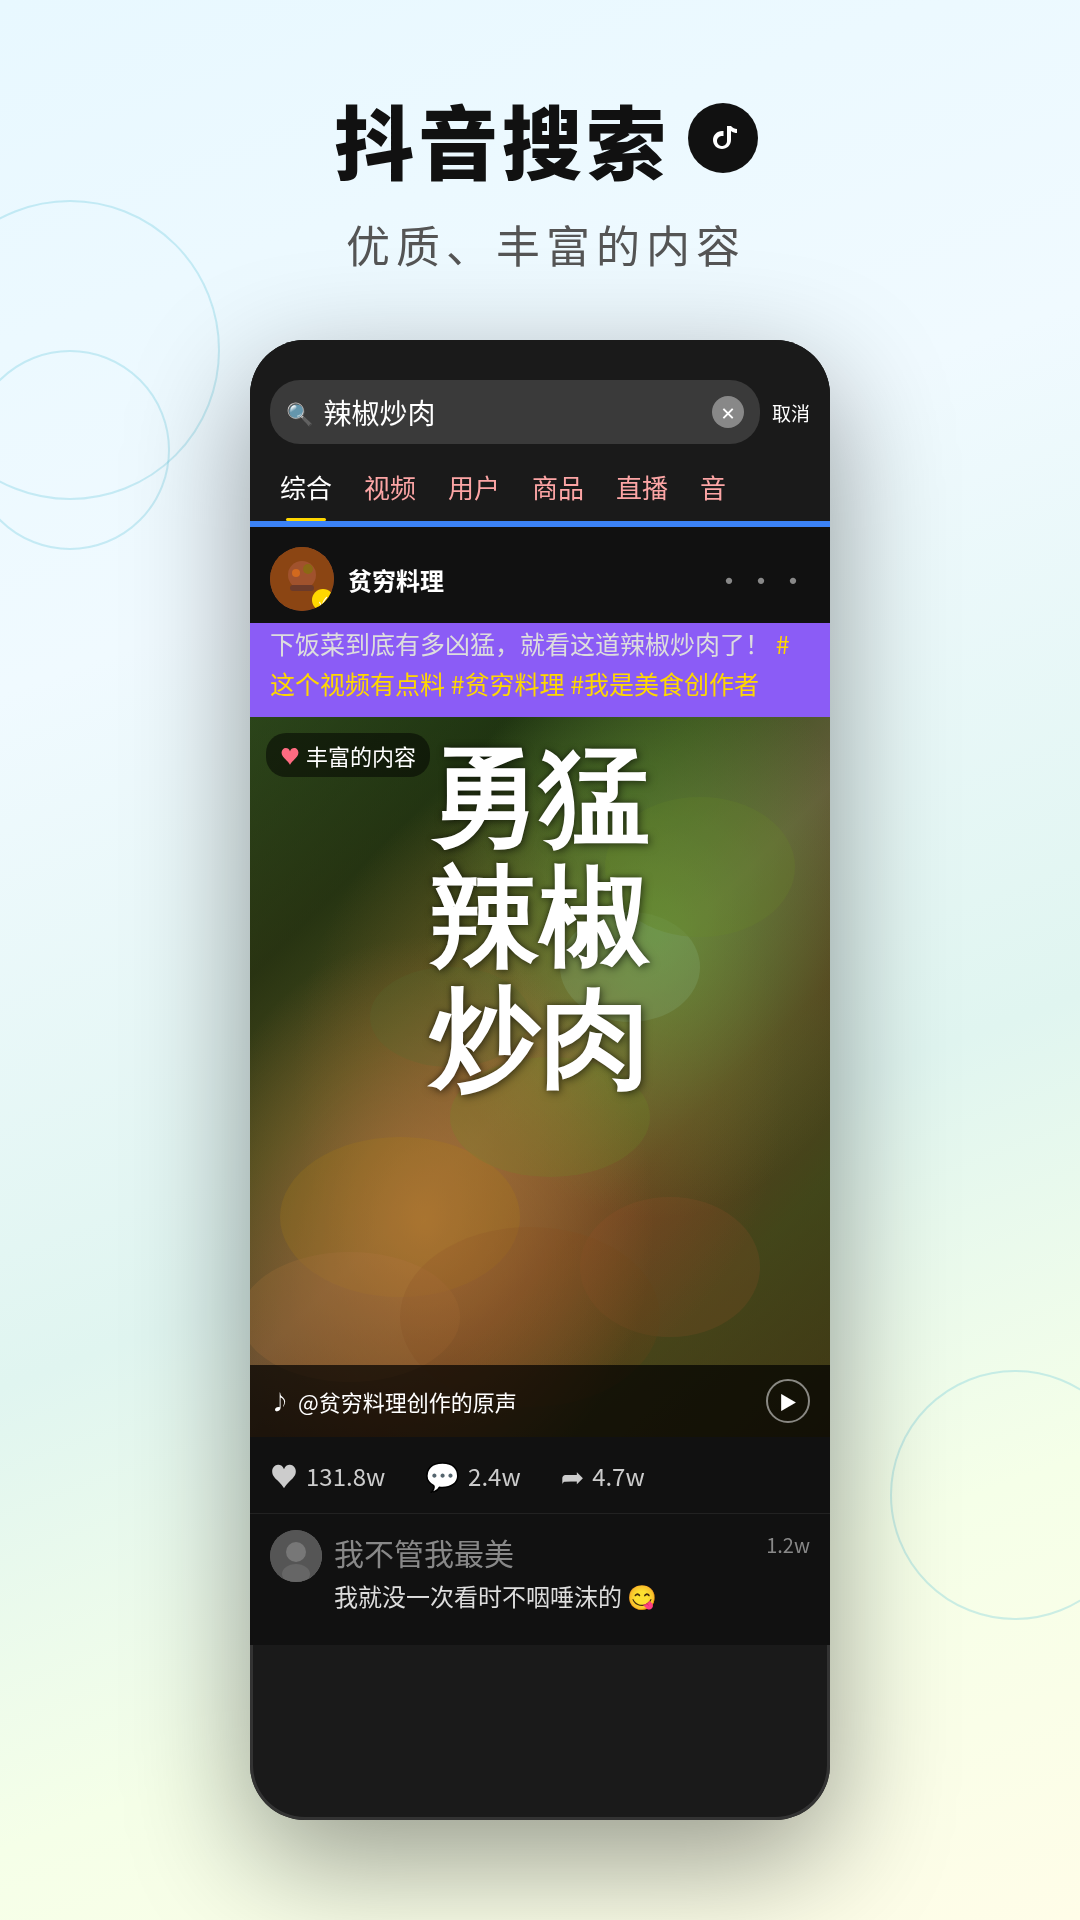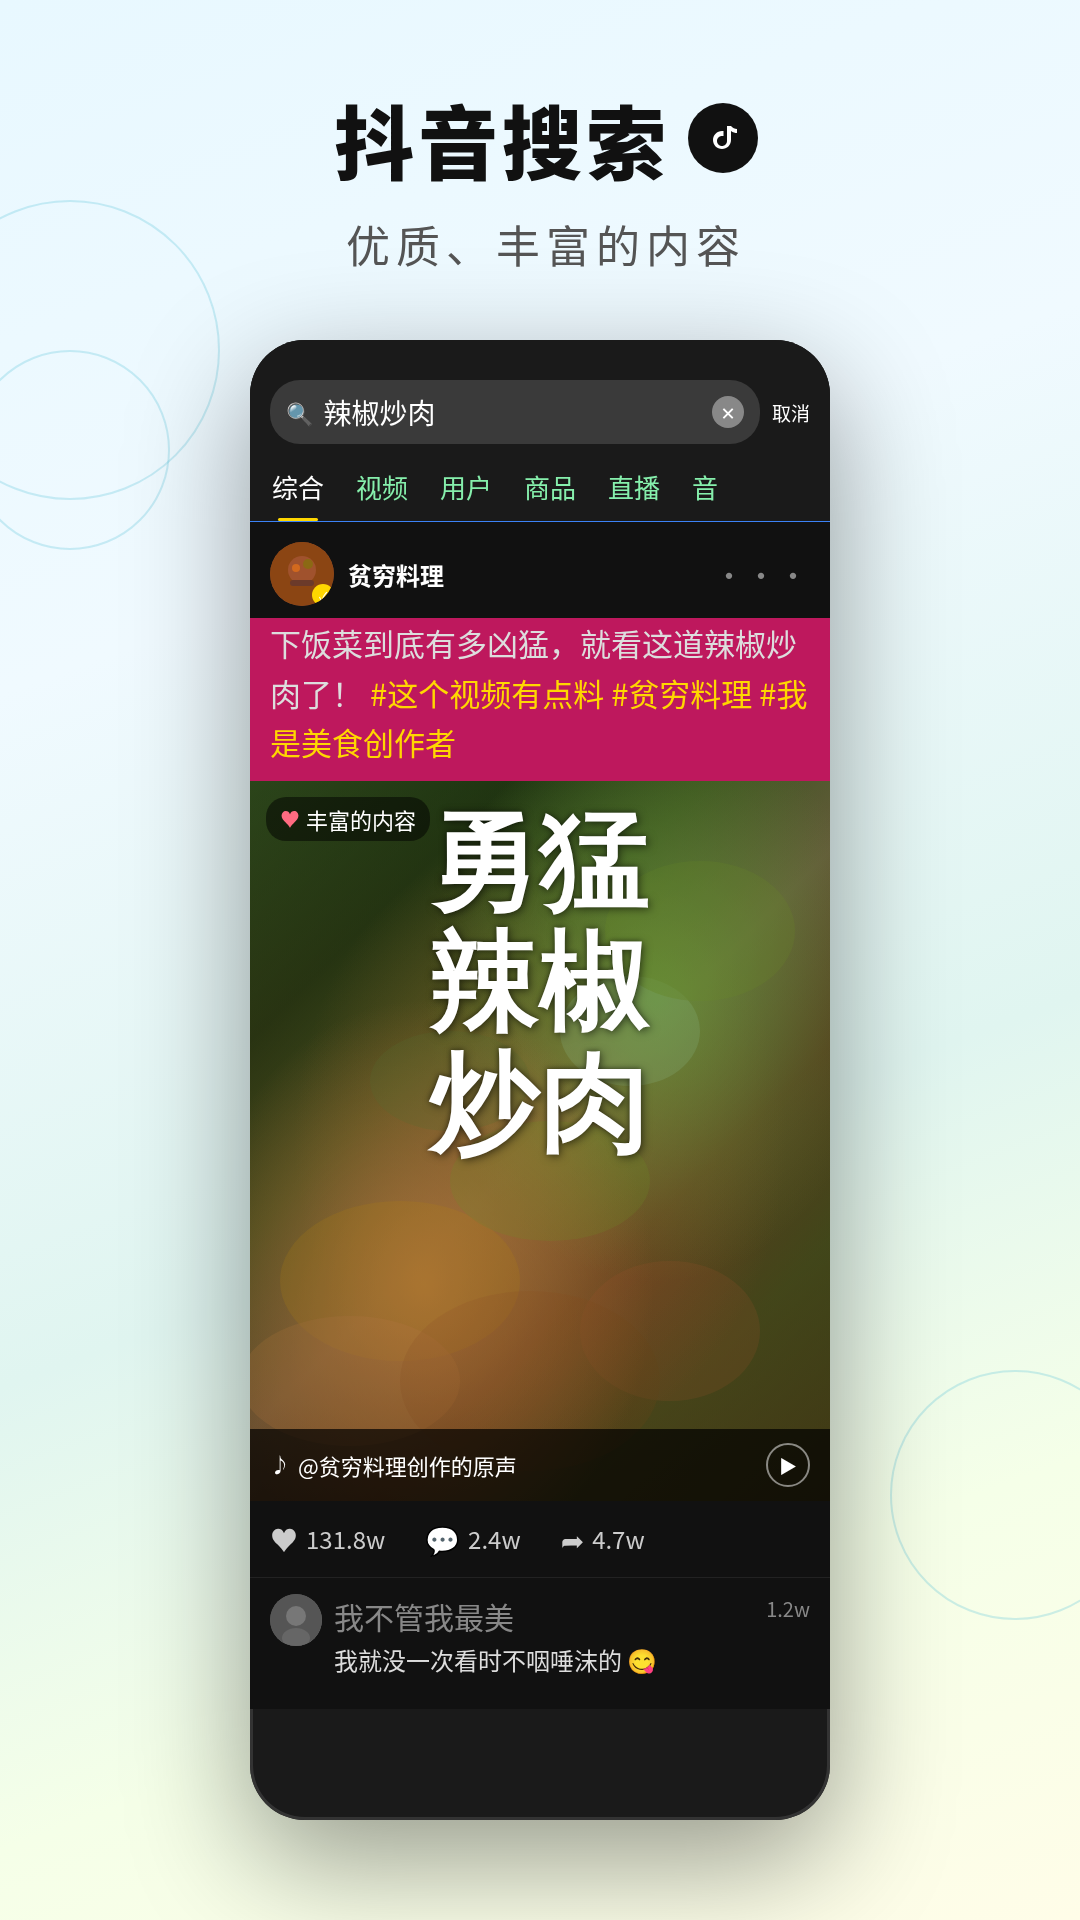--- a/index.html
+++ b/index.html
@@ -140,26 +140,26 @@
       color: #ffffff;
       font-size: 19px;
       white-space: nowrap;
       text-align: center;
     }
 
     
     .tabs-row {
       background: #1a1a1a;
       display: flex;
-      padding: 16px 20px 0 6px;
-      border-bottom: 1px solid #3b82f6;
+      padding: 16px 20px 0 14px;
+      border-bottom: 6px solid #3b82f6;
     }
 
     .tab-item {
-      color: #86efac;
+      color: #fca5a5;
       font-size: 26px;
       padding: 8px 16px 16px 16px;
       position: relative;
     }
 
     .tab-item.active {
       color: #fff;
     }
 
     .tab-item.active::after {
@@ -237,22 +237,22 @@
 
     .more-btn {
       color: #888;
       font-size: 30px;
       letter-spacing: 2px;
     }
 
     
     .post-desc {
       padding: 0 20px 14px 20px;
-      background: #be185d;
-      font-size: 31px;
+      background: #8b5cf6;
+      font-size: 25px;
       line-height: 1.6;
       color: #ddd;
     }
 
     .post-desc .hashtag {
       color: #FFD700;
     }
 
     
     .video-container {

